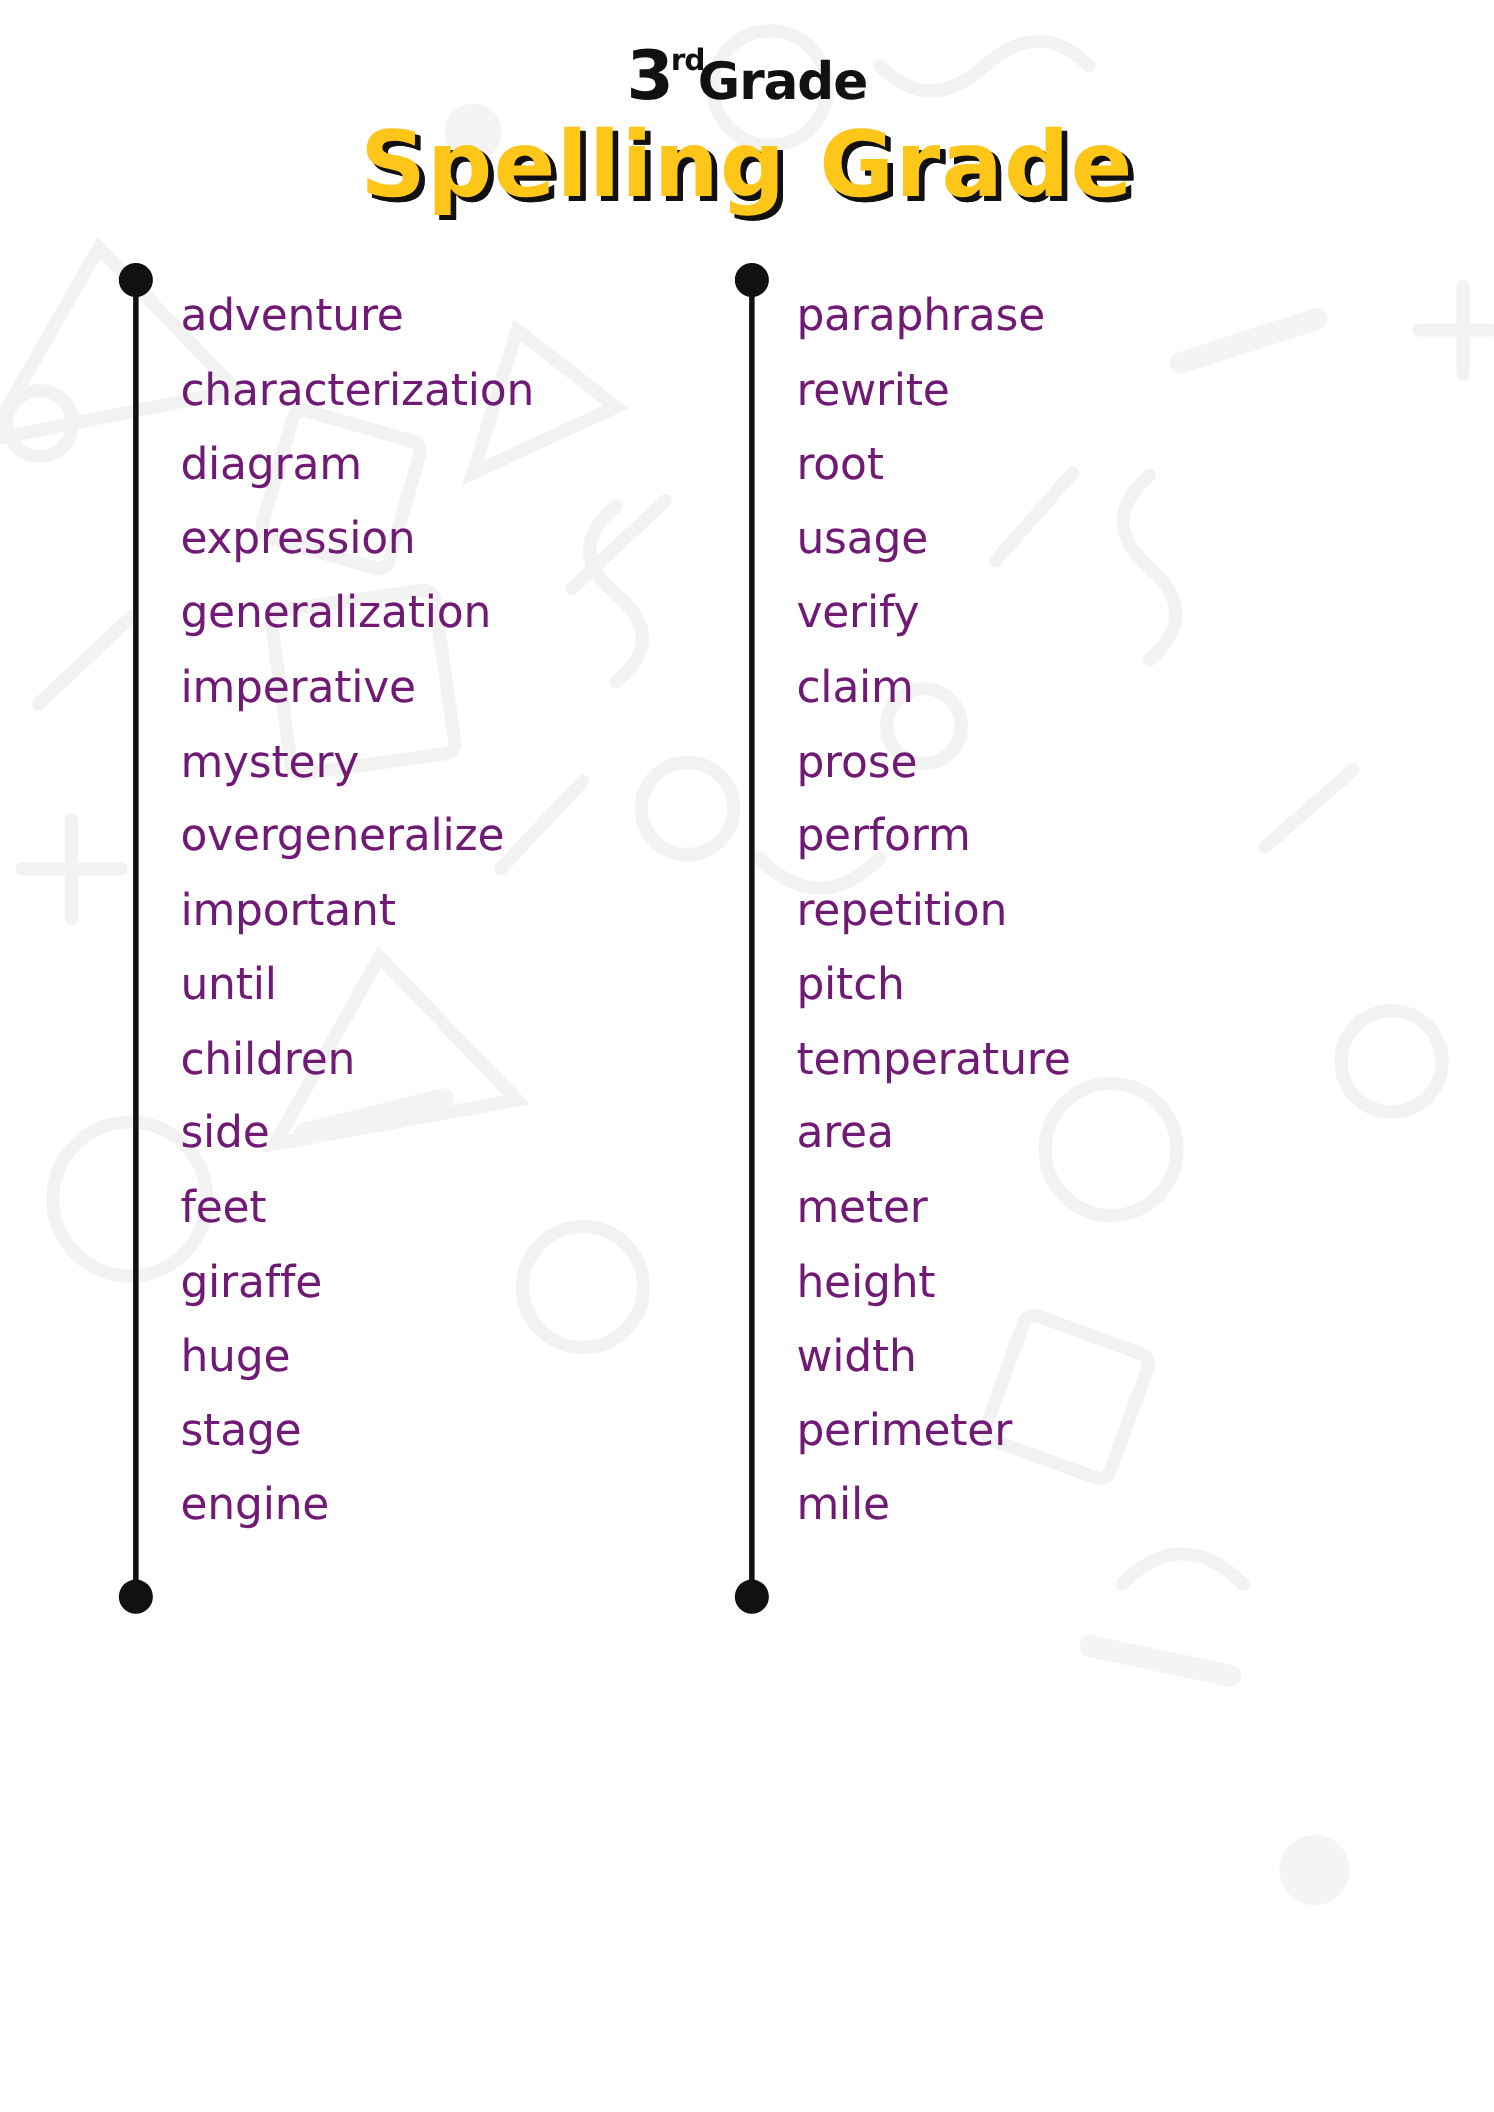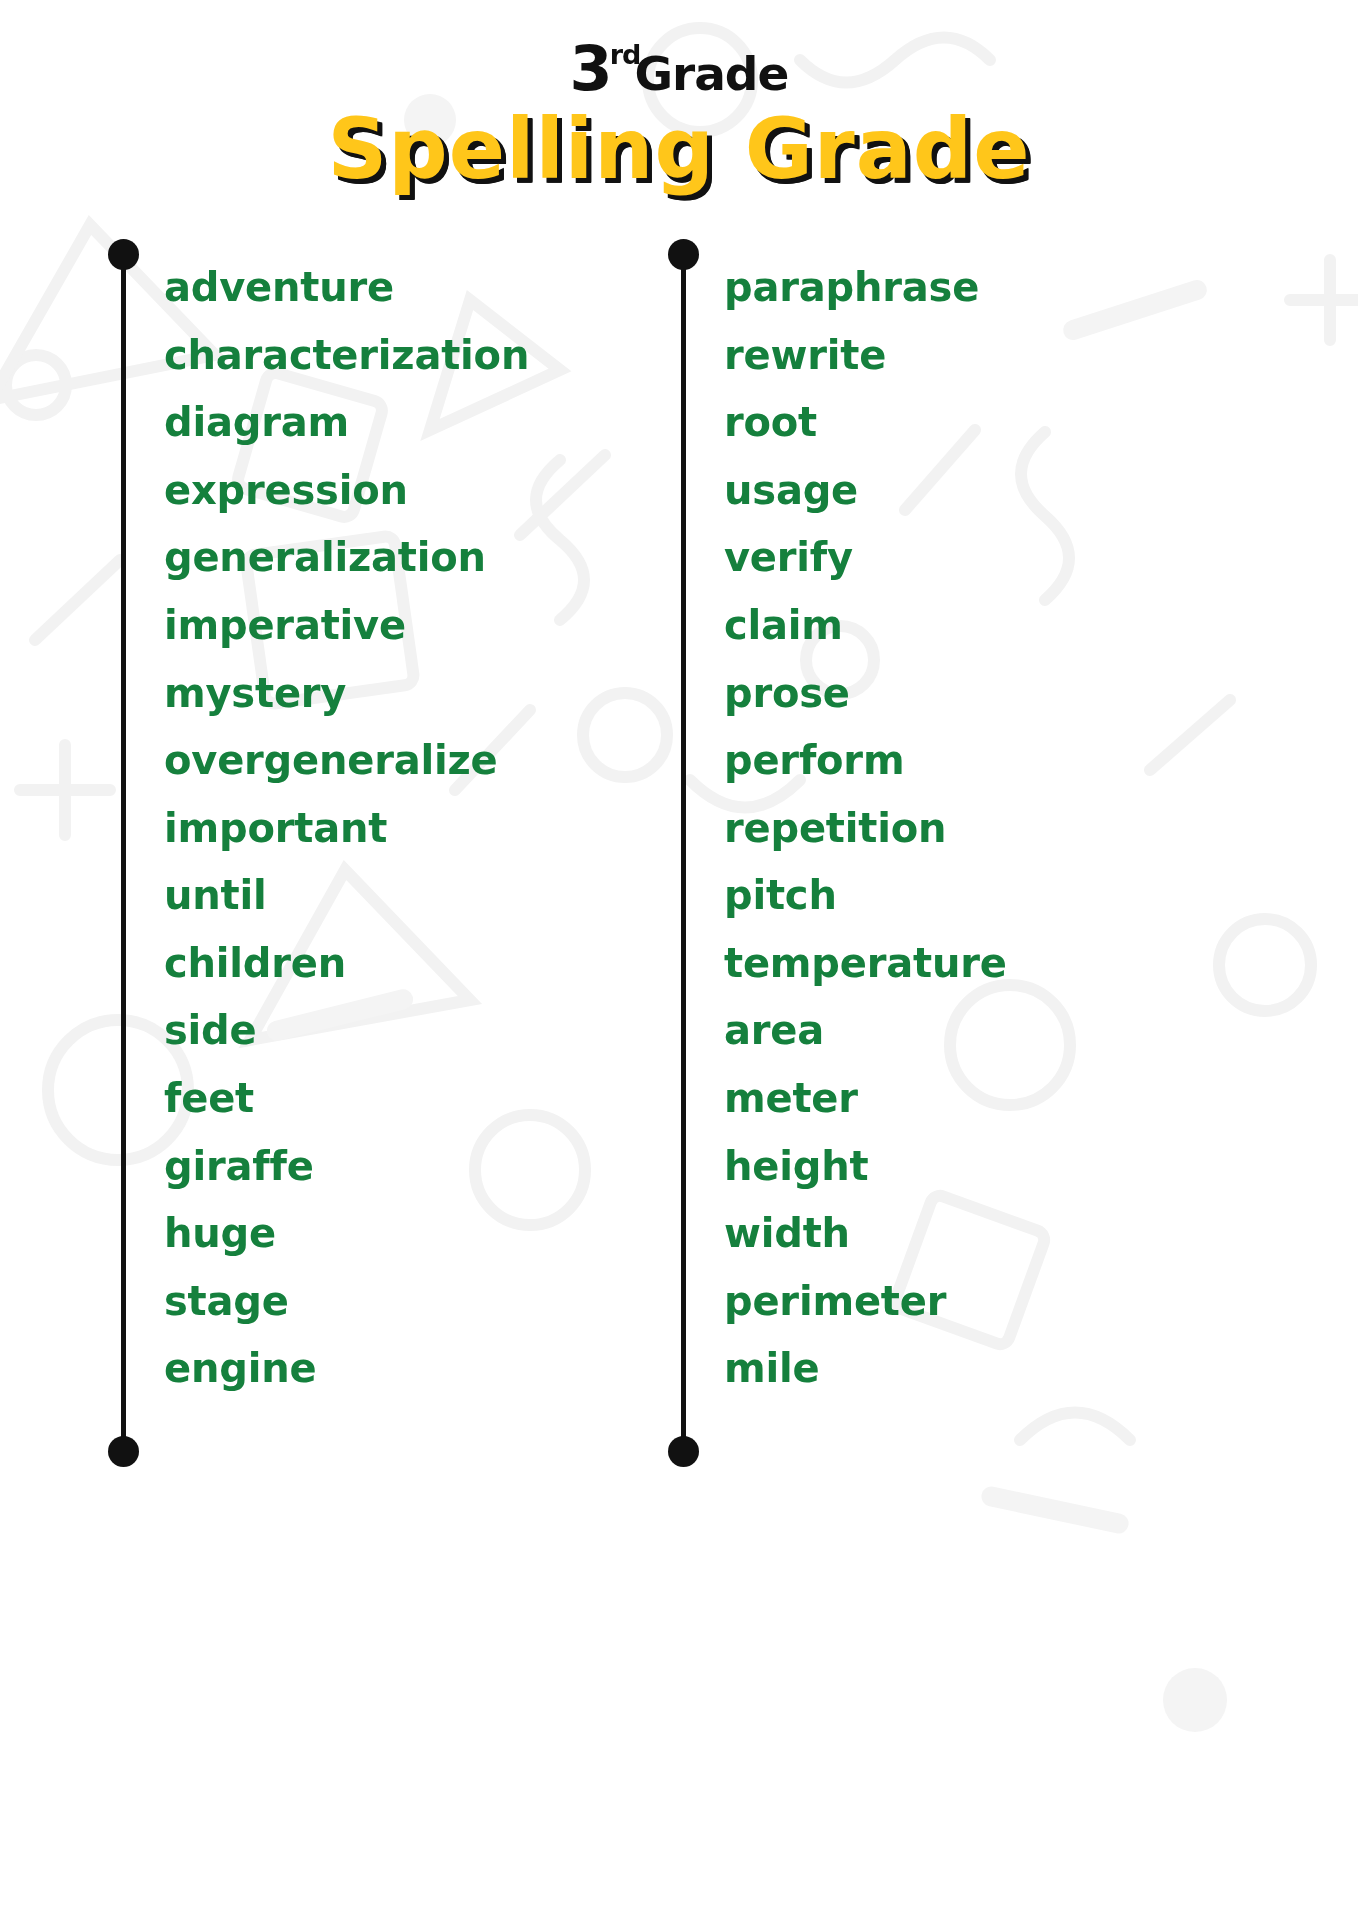--- a/index.html
+++ b/index.html
@@ -129,22 +129,22 @@
   .word-list {
     list-style: none;
     margin: 0;
     padding: 0;
     padding-left: 26px;
     padding-top: 14px;
   }
   .word-list li {
     font-family: "DejaVu Sans", sans-serif;
     font-size: 40px;
-    font-weight: bold;
-    color: #15803d;
+    font-weight: normal;
+    color: #701a75;
     line-height: 1;
     height: 67.6px;
     display: flex;
     align-items: center;
     white-space: nowrap;
     letter-spacing: -0.2px;
   }
 </style>
 </head>
 <body>

